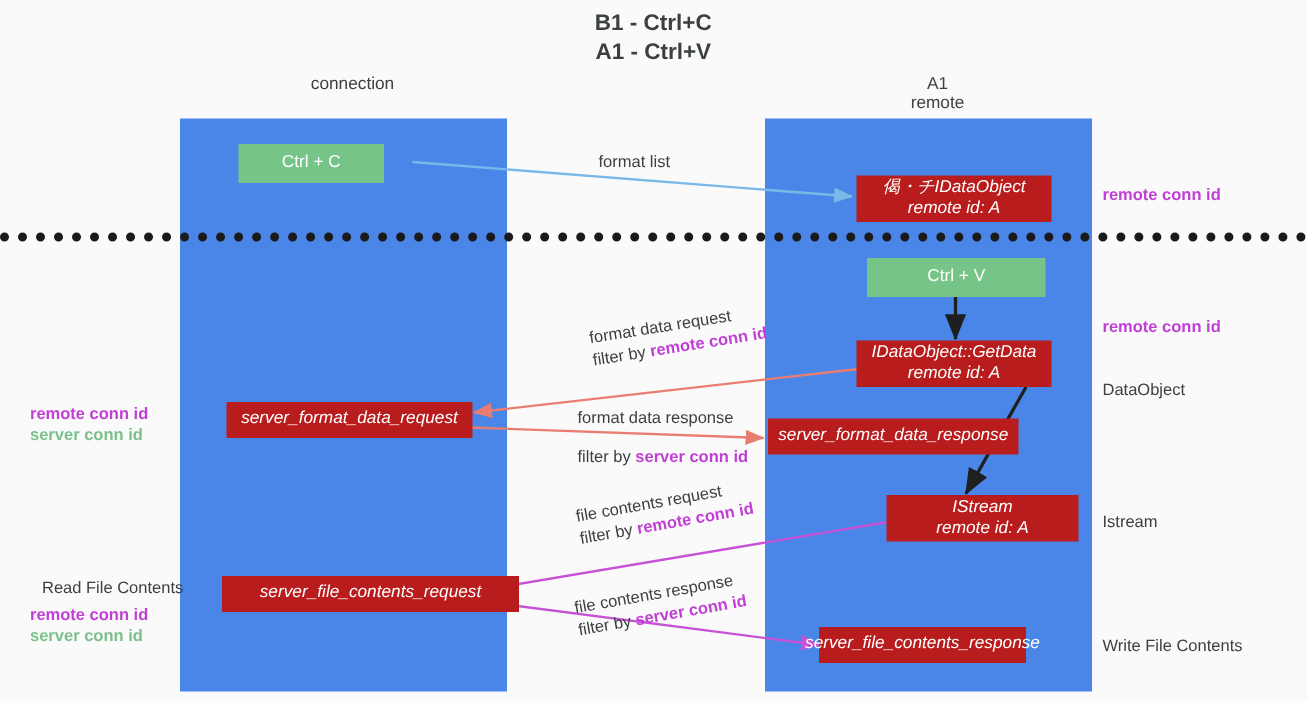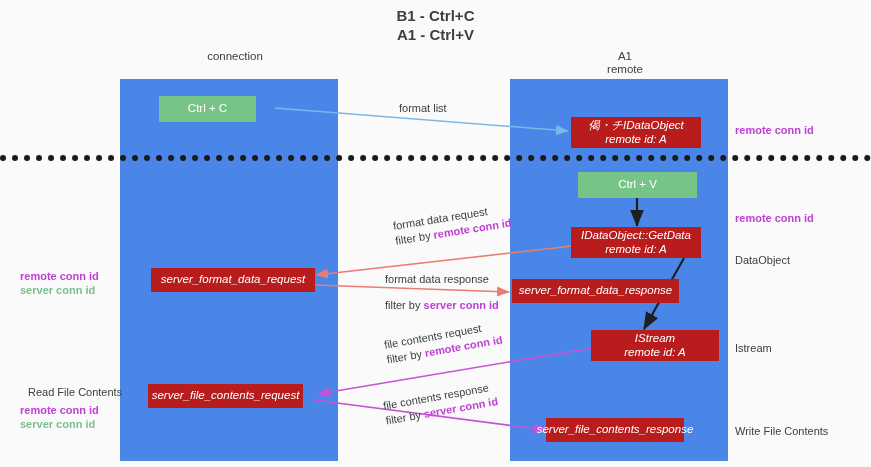--- a/index.html
+++ b/index.html
@@ -139,21 +139,21 @@
 
   <div class="node orange" style="left:512px;top:279px;width:167px;height:24px;">
     <div>server_format_data_response</div>
   </div>
 
   <div class="node orange" style="left:591px;top:330px;width:128px;height:31px;">
     <div>IStream</div>
     <div class="l2">remote id: A</div>
   </div>
 
-  <div class="node orange" style="left:148px;top:384px;width:155px;height:24px;">
+  <div class="node orange" style="left:148px;top:384px;width:198px;height:24px;">
     <div>server_file_contents_request</div>
   </div>
 
   <div class="node orange" style="left:546px;top:418px;width:138px;height:24px;">
     <div>server_file_contents_response</div>
   </div>
 
   <div class="elabel" style="left:399px;top:101px;">
     <span>format list</span>
   </div>

